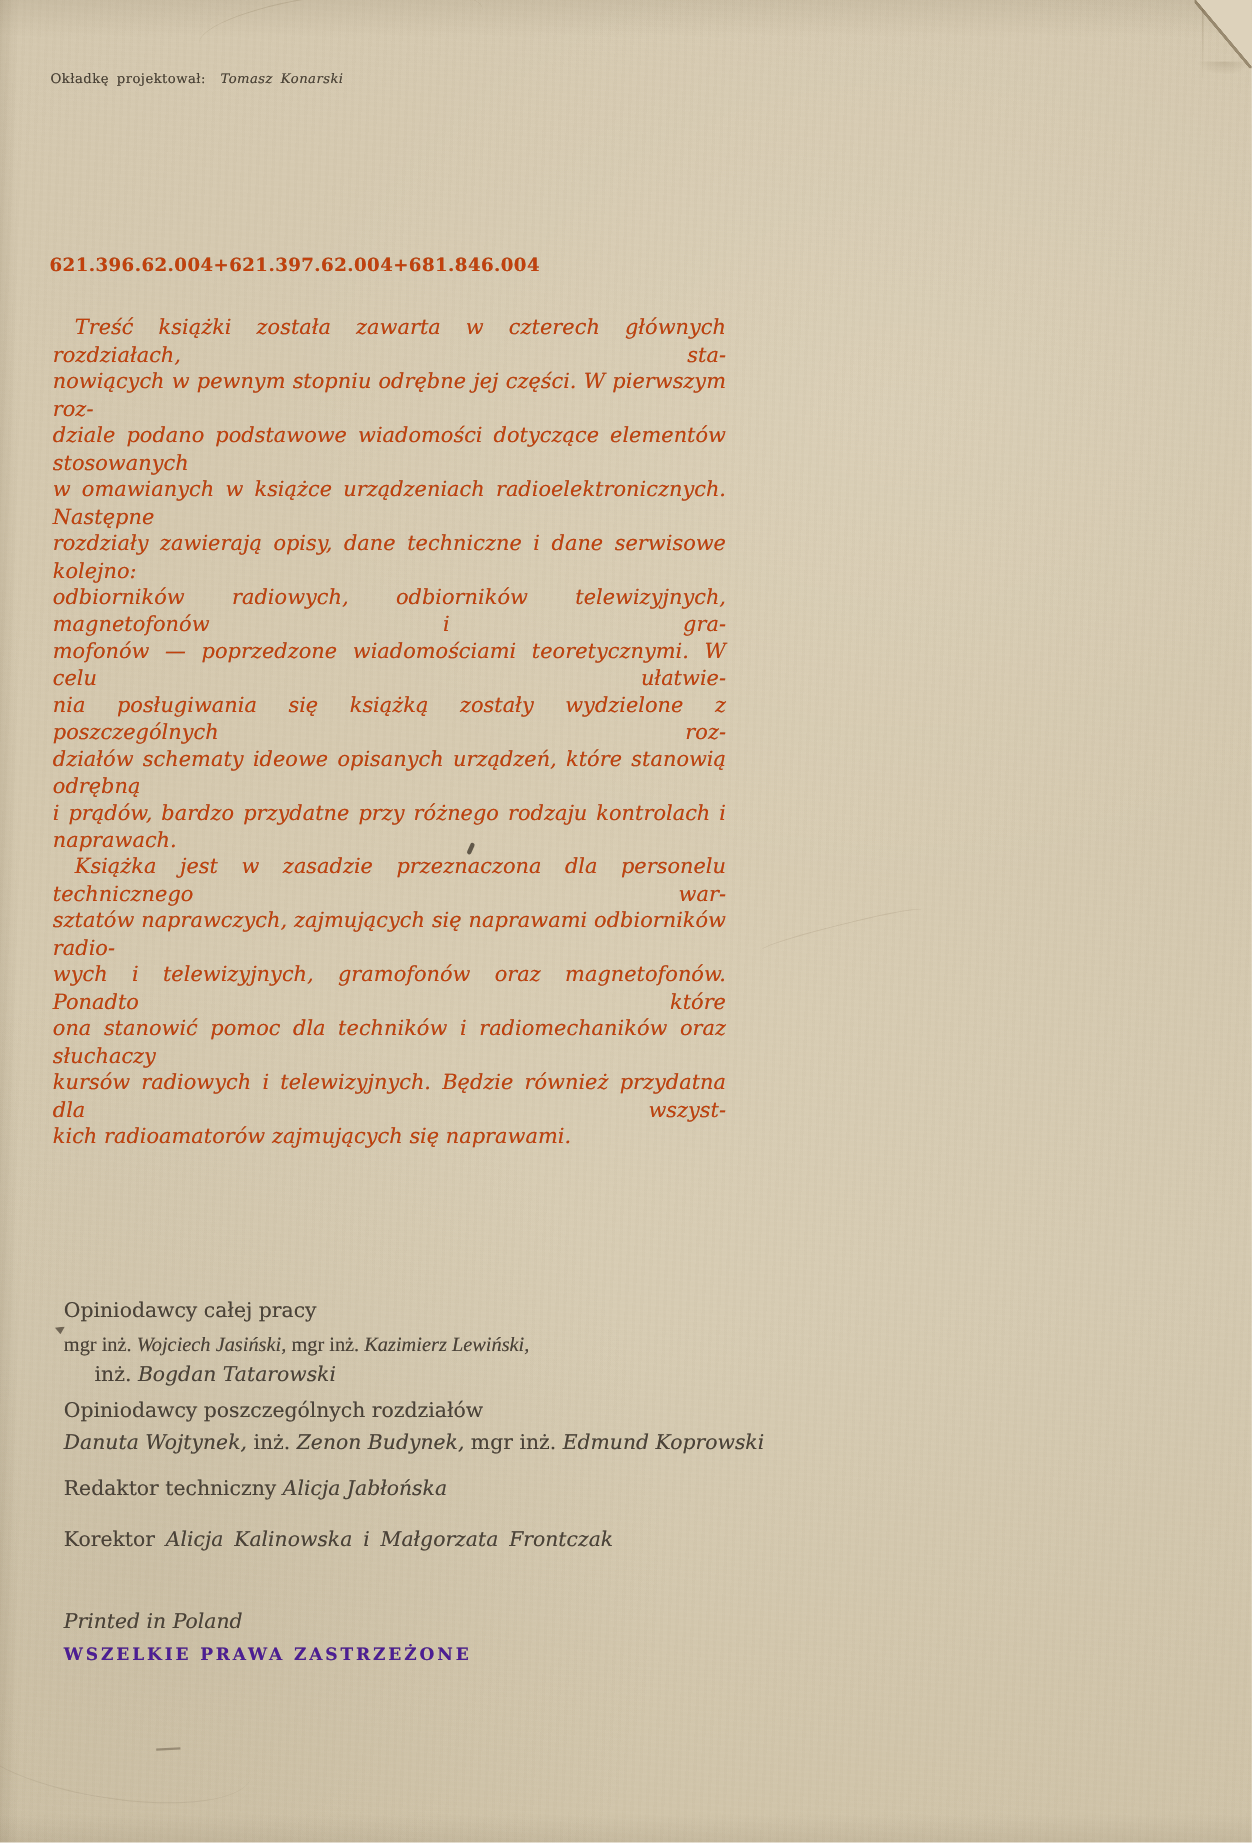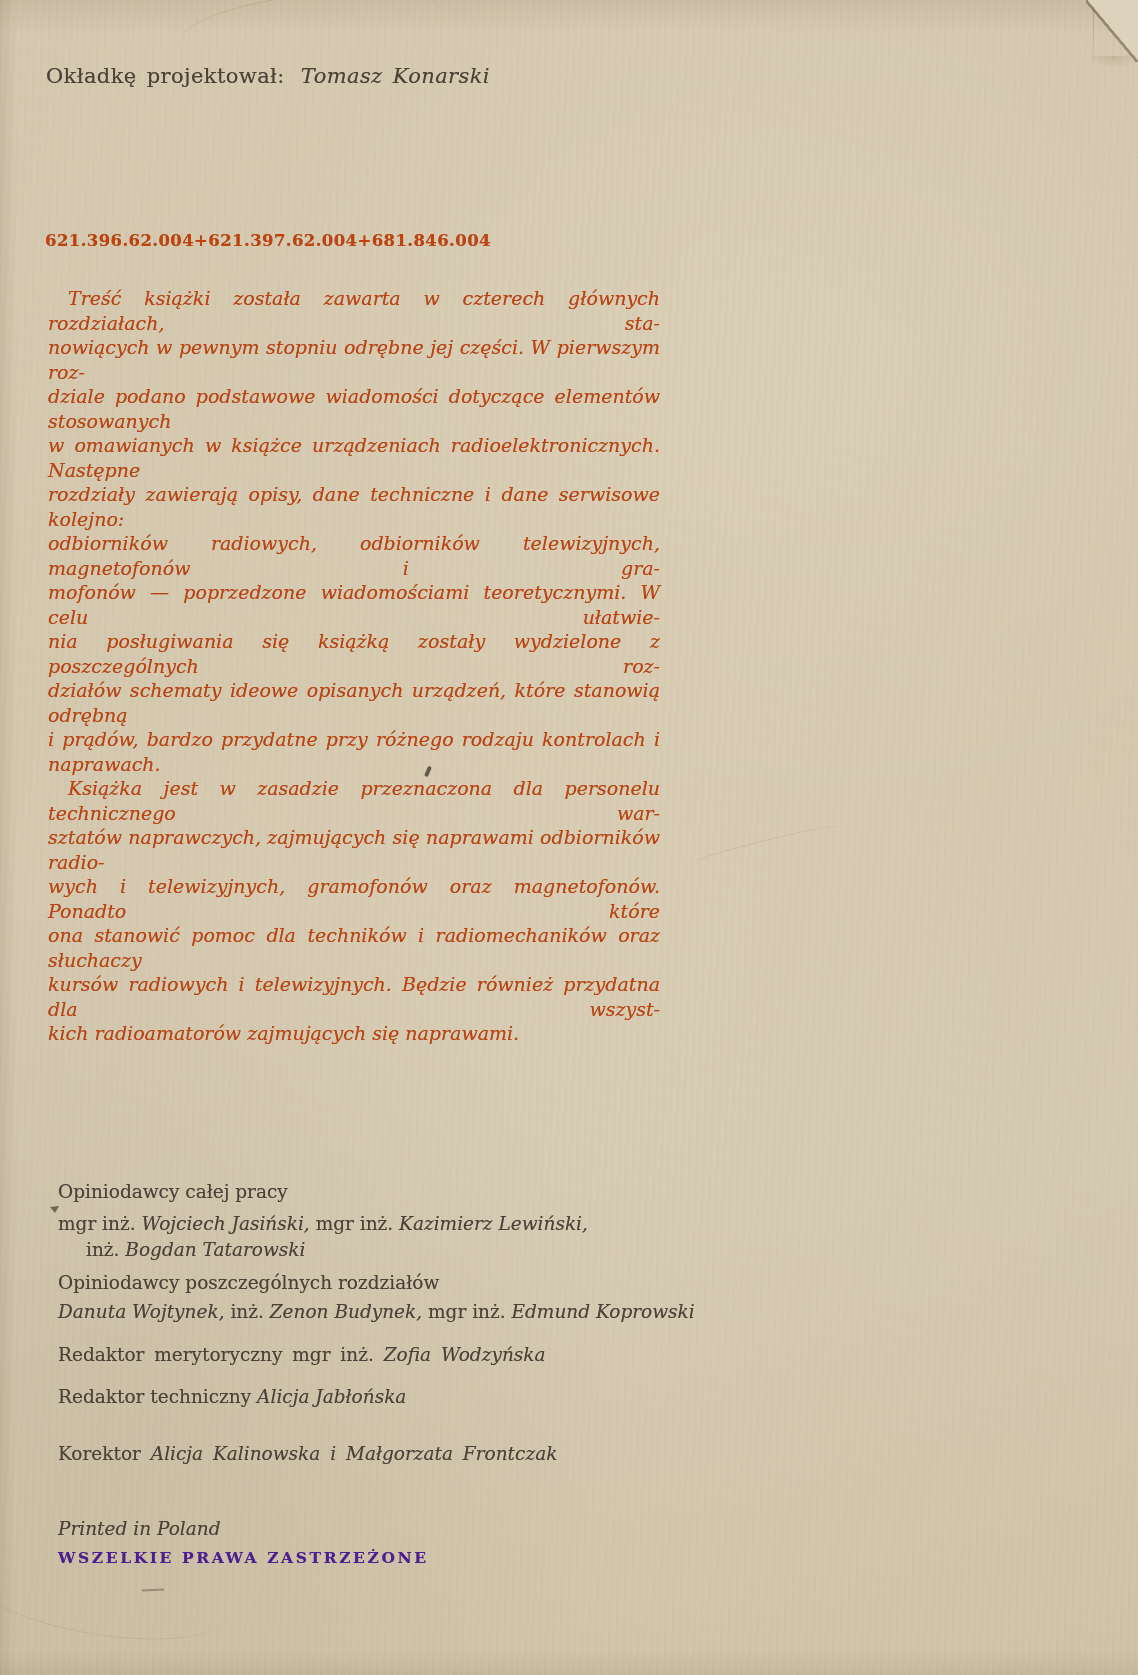--- a/index.html
+++ b/index.html
@@ -38,47 +38,47 @@
   .corner-fold{position:absolute;top:0;right:0;width:52px;height:62px;
     background:linear-gradient(to top right,
       transparent 0 47.5%, rgba(105,88,60,0.55) 48% 51%, #ddd2bb 51.5% 100%);}
   .corner-fold-shadow{position:absolute;top:56px;right:0;width:50px;height:12px;
     background:radial-gradient(ellipse at 50% 0%, rgba(110,92,62,0.18), transparent 70%);}
 
   .ink{color:#4a4236;}
   .it{font-style:italic;}
 
   
-  .cover-credit{position:absolute;left:46px;top:64px;font-size:21px;
+  .cover-credit{position:absolute;left:46px;top:64px;font-size:12px;
     letter-spacing:0.4px;word-spacing:3px;text-shadow:0 0 0.5px rgba(74,66,54,0.55);}
   .cover-credit .it{margin-left:6px;}
 
   
   .udc{position:absolute;left:45px;top:231px;font-size:16.5px;font-weight:bold;
     letter-spacing:0.4px;color:#c2410c;text-shadow:0 0 0.4px rgba(67,59,47,0.5);}
 
   
   .body-text{position:absolute;left:48px;top:286px;width:612px;
     font-size:19px;font-style:italic;line-height:24.5px;
     color:#c2410c;text-shadow:0 0 0.5px rgba(76,68,55,0.5);}
   .pline{text-align:justify;text-align-last:justify;white-space:normal;}
   .pline.last{text-align-last:left;}
   .pline.indent{text-indent:20px;}
 
   
   .credits{position:absolute;left:58px;top:1181px;font-size:18.5px;
     color:#4a4238;text-shadow:0 0 0.5px rgba(74,66,56,0.5);}
   .cline{white-space:nowrap;}
-  .c2{margin-top:11px;}
+  .c2{margin-top:11px;font-family:Liberation Serif, serif;}
   .c3{margin-top:5px;margin-left:28px;}
   .c4{margin-top:12px;}
   .c5{margin-top:8px;}
   .c6{margin-top:22px;}
   .c7{margin-top:21px;}
-  .c8{margin-top:36px;}
+  .c8{margin-top:25px;}
   .c9{margin-top:54px;}
   .c10{margin-top:9px;font-size:15.5px;font-weight:bold;letter-spacing:2.6px;color:#4c1d95;}
   .cline.spread{word-spacing:4px;}
 
   
   .speck-arrow{position:absolute;left:50px;top:1206px;width:9px;height:7px;
     background:#564c3e;clip-path:polygon(0 15%,100% 0,55% 100%);opacity:0.8;}
   .speck-apostrophe{position:absolute;left:426px;top:766px;width:4px;height:11px;
     background:#4c4437;transform:rotate(24deg);border-radius:2px;opacity:0.85;}
   .speck-dash{position:absolute;left:142px;top:1589px;width:22px;height:2px;
@@ -128,18 +128,17 @@
 <div class="speck-apostrophe"></div>
 <div class="speck-arrow"></div>
 <div class="speck-dash"></div>
 
 <div class="credits ink">
   <div class="cline"><span>Opiniodawcy całej pracy</span></div>
   <div class="cline c2"><span>mgr inż. </span><span class="it">Wojciech Jasiński,</span><span> mgr inż. </span><span class="it">Kazimierz Lewiński,</span></div>
   <div class="cline c3"><span>inż. </span><span class="it">Bogdan Tatarowski</span></div>
   <div class="cline c4"><span>Opiniodawcy poszczególnych rozdziałów</span></div>
   <div class="cline c5"><span class="it">Danuta Wojtynek,</span><span> inż. </span><span class="it">Zenon Budynek,</span><span> mgr inż. </span><span class="it">Edmund Koprowski</span></div>
-  <div class="cline c6 spread"><span>Redaktor merytoryczny mgr inż. </span><span class="it">Zofia Wodzyńska</span></div>
   <div class="cline c7"><span>Redaktor techniczny </span><span class="it">Alicja Jabłońska</span></div>
   <div class="cline c8 spread"><span>Korektor </span><span class="it">Alicja Kalinowska i Małgorzata Frontczak</span></div>
   <div class="cline c9"><span class="it">Printed in Poland</span></div>
   <div class="cline c10">WSZELKIE PRAWA ZASTRZEŻONE</div>
 </div>
 
 </body></html>

